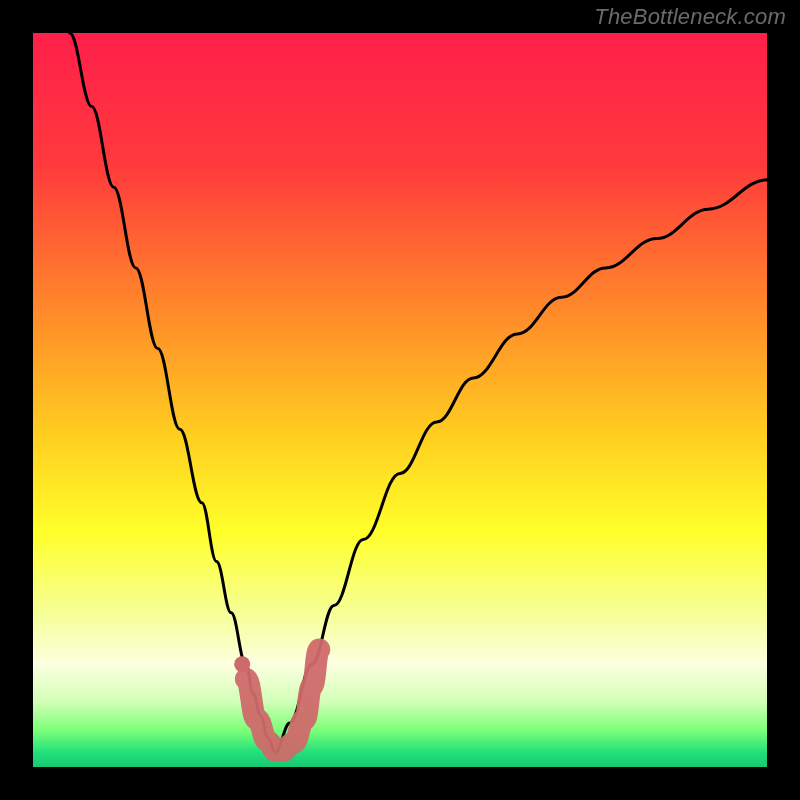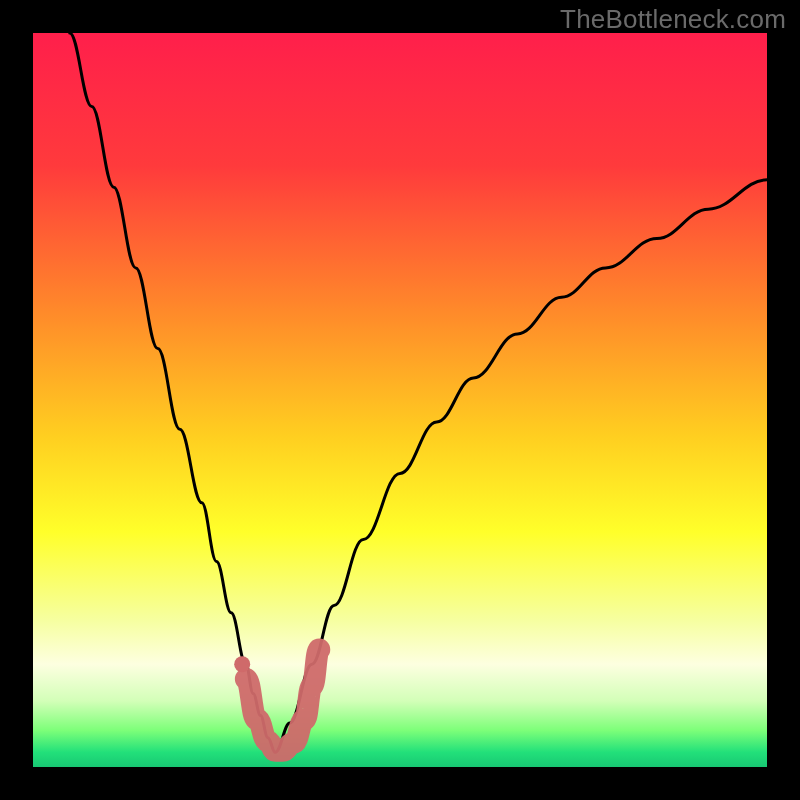--- a/index.html
+++ b/index.html
@@ -17,25 +17,26 @@
     top: 0;
     width: 800px;
     height: 800px;
     background: #000;
   }
   .watermark {
     position: absolute;
     top: 4px;
     right: 14px;
     color: #6a6a6a;
-    font-size: 26px;
+    font-size: 22px;
     font-weight: 400;
     letter-spacing: 0.2px;
     z-index: 10;
     user-select: none;
+    font-style: italic;
   }
   .plot-wrap {
     position: absolute;
     left: 33px;
     top: 33px;
     width: 734px;
     height: 734px;
     background: #000;
   }
   svg { display: block; }

